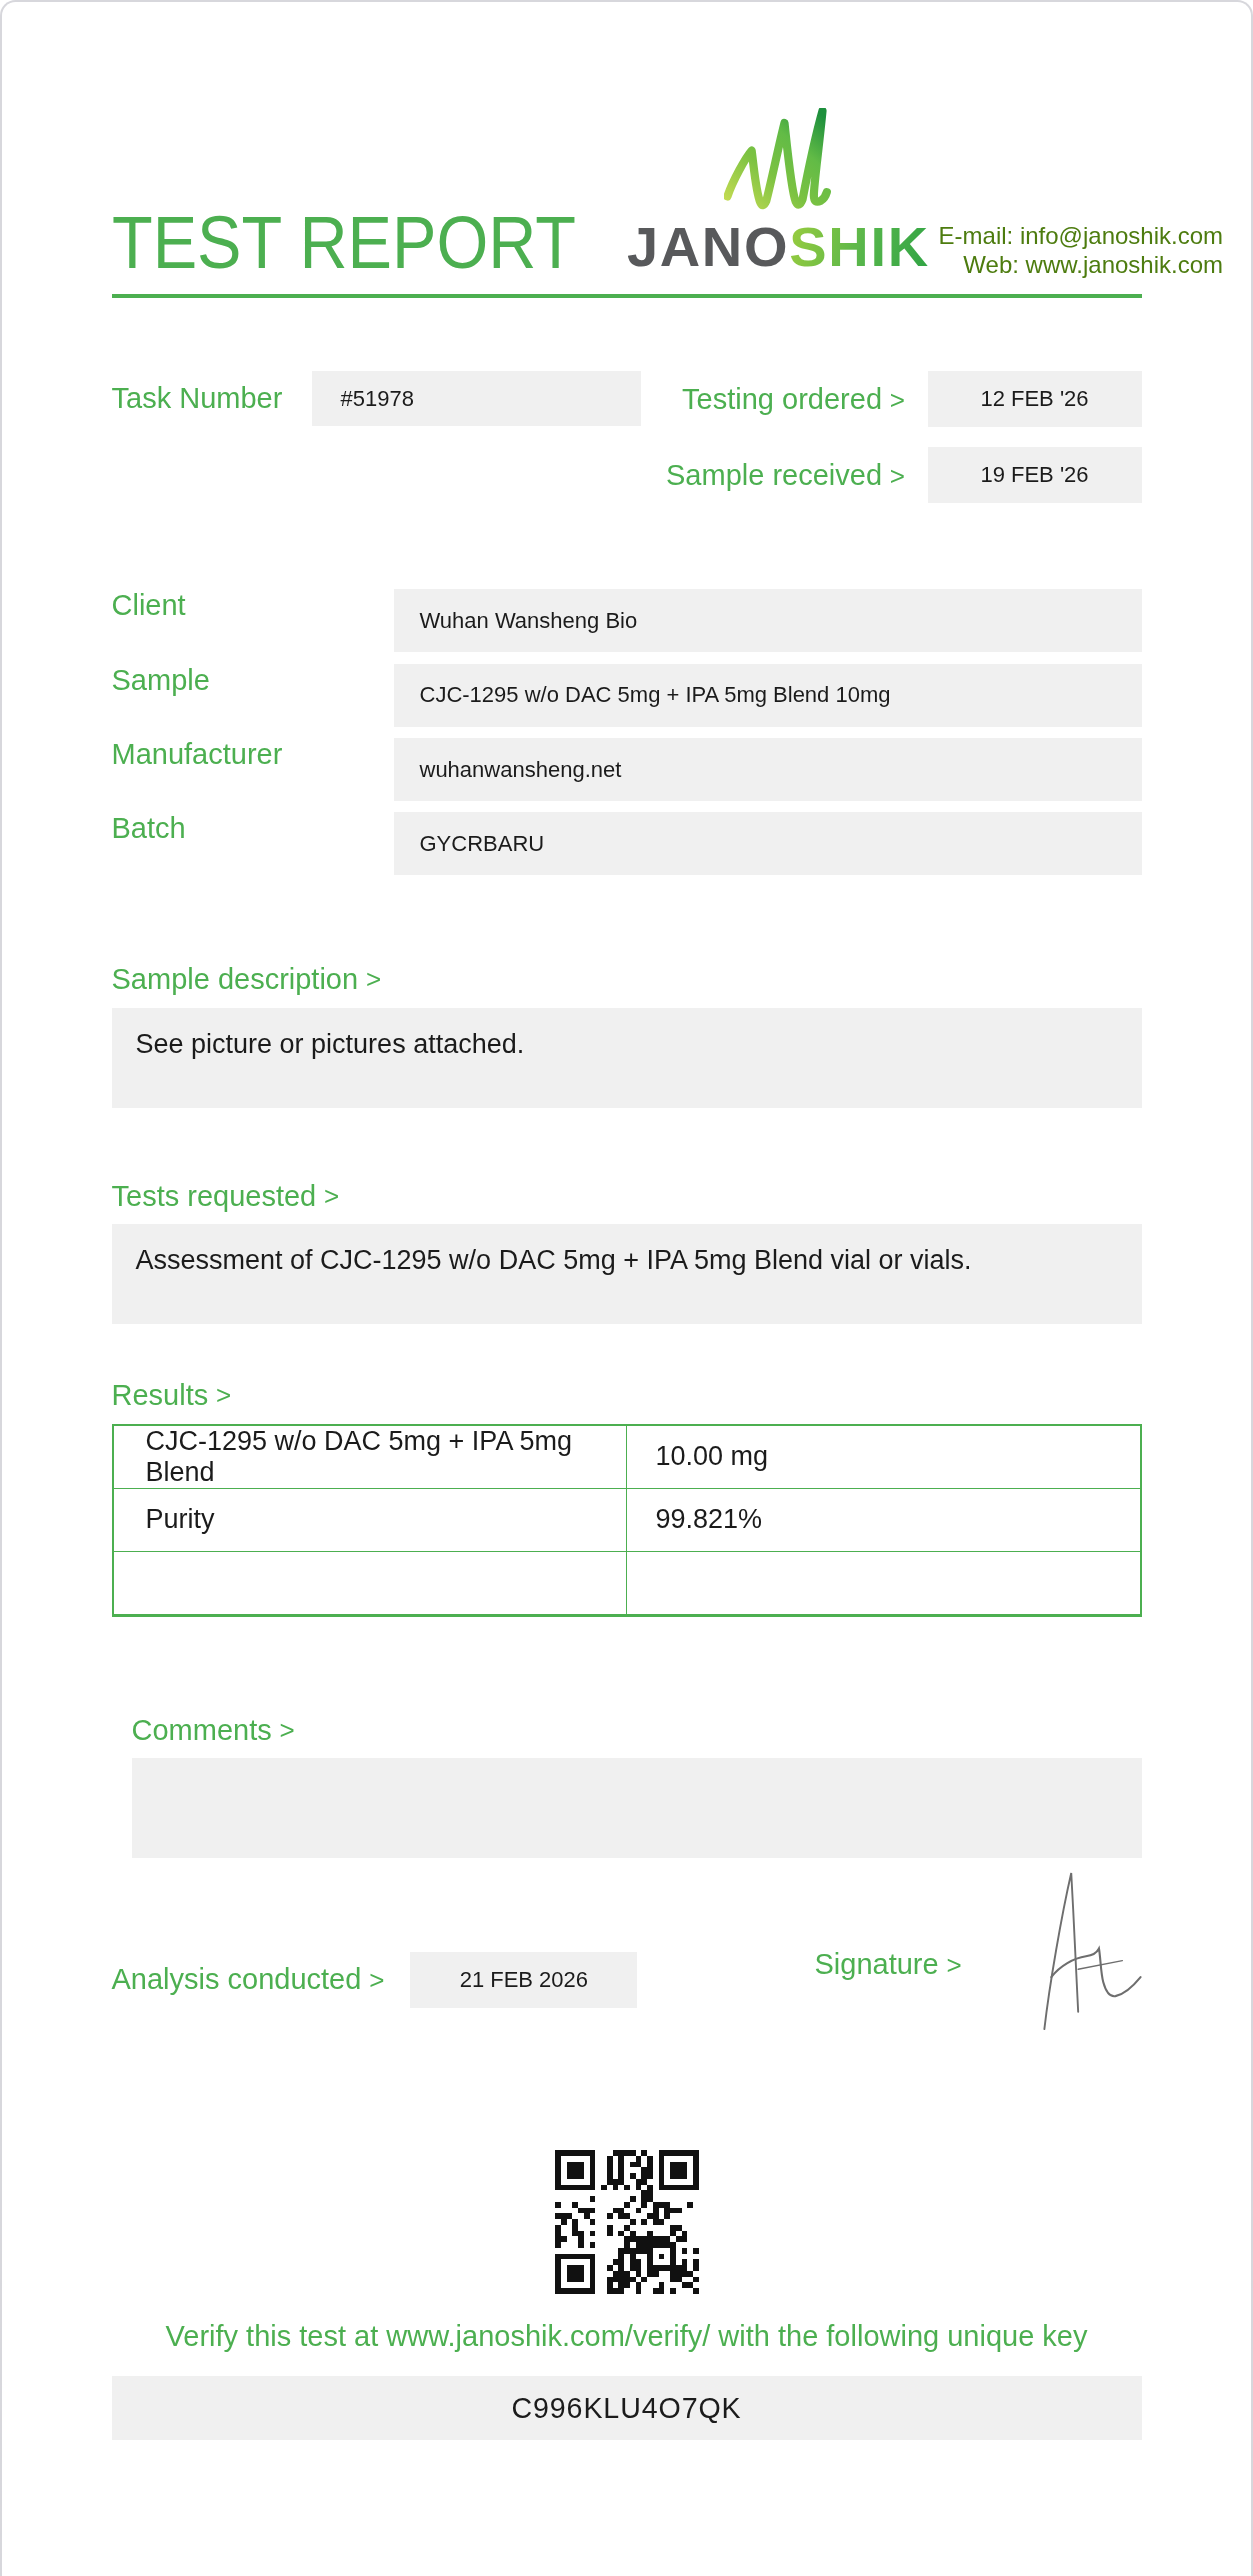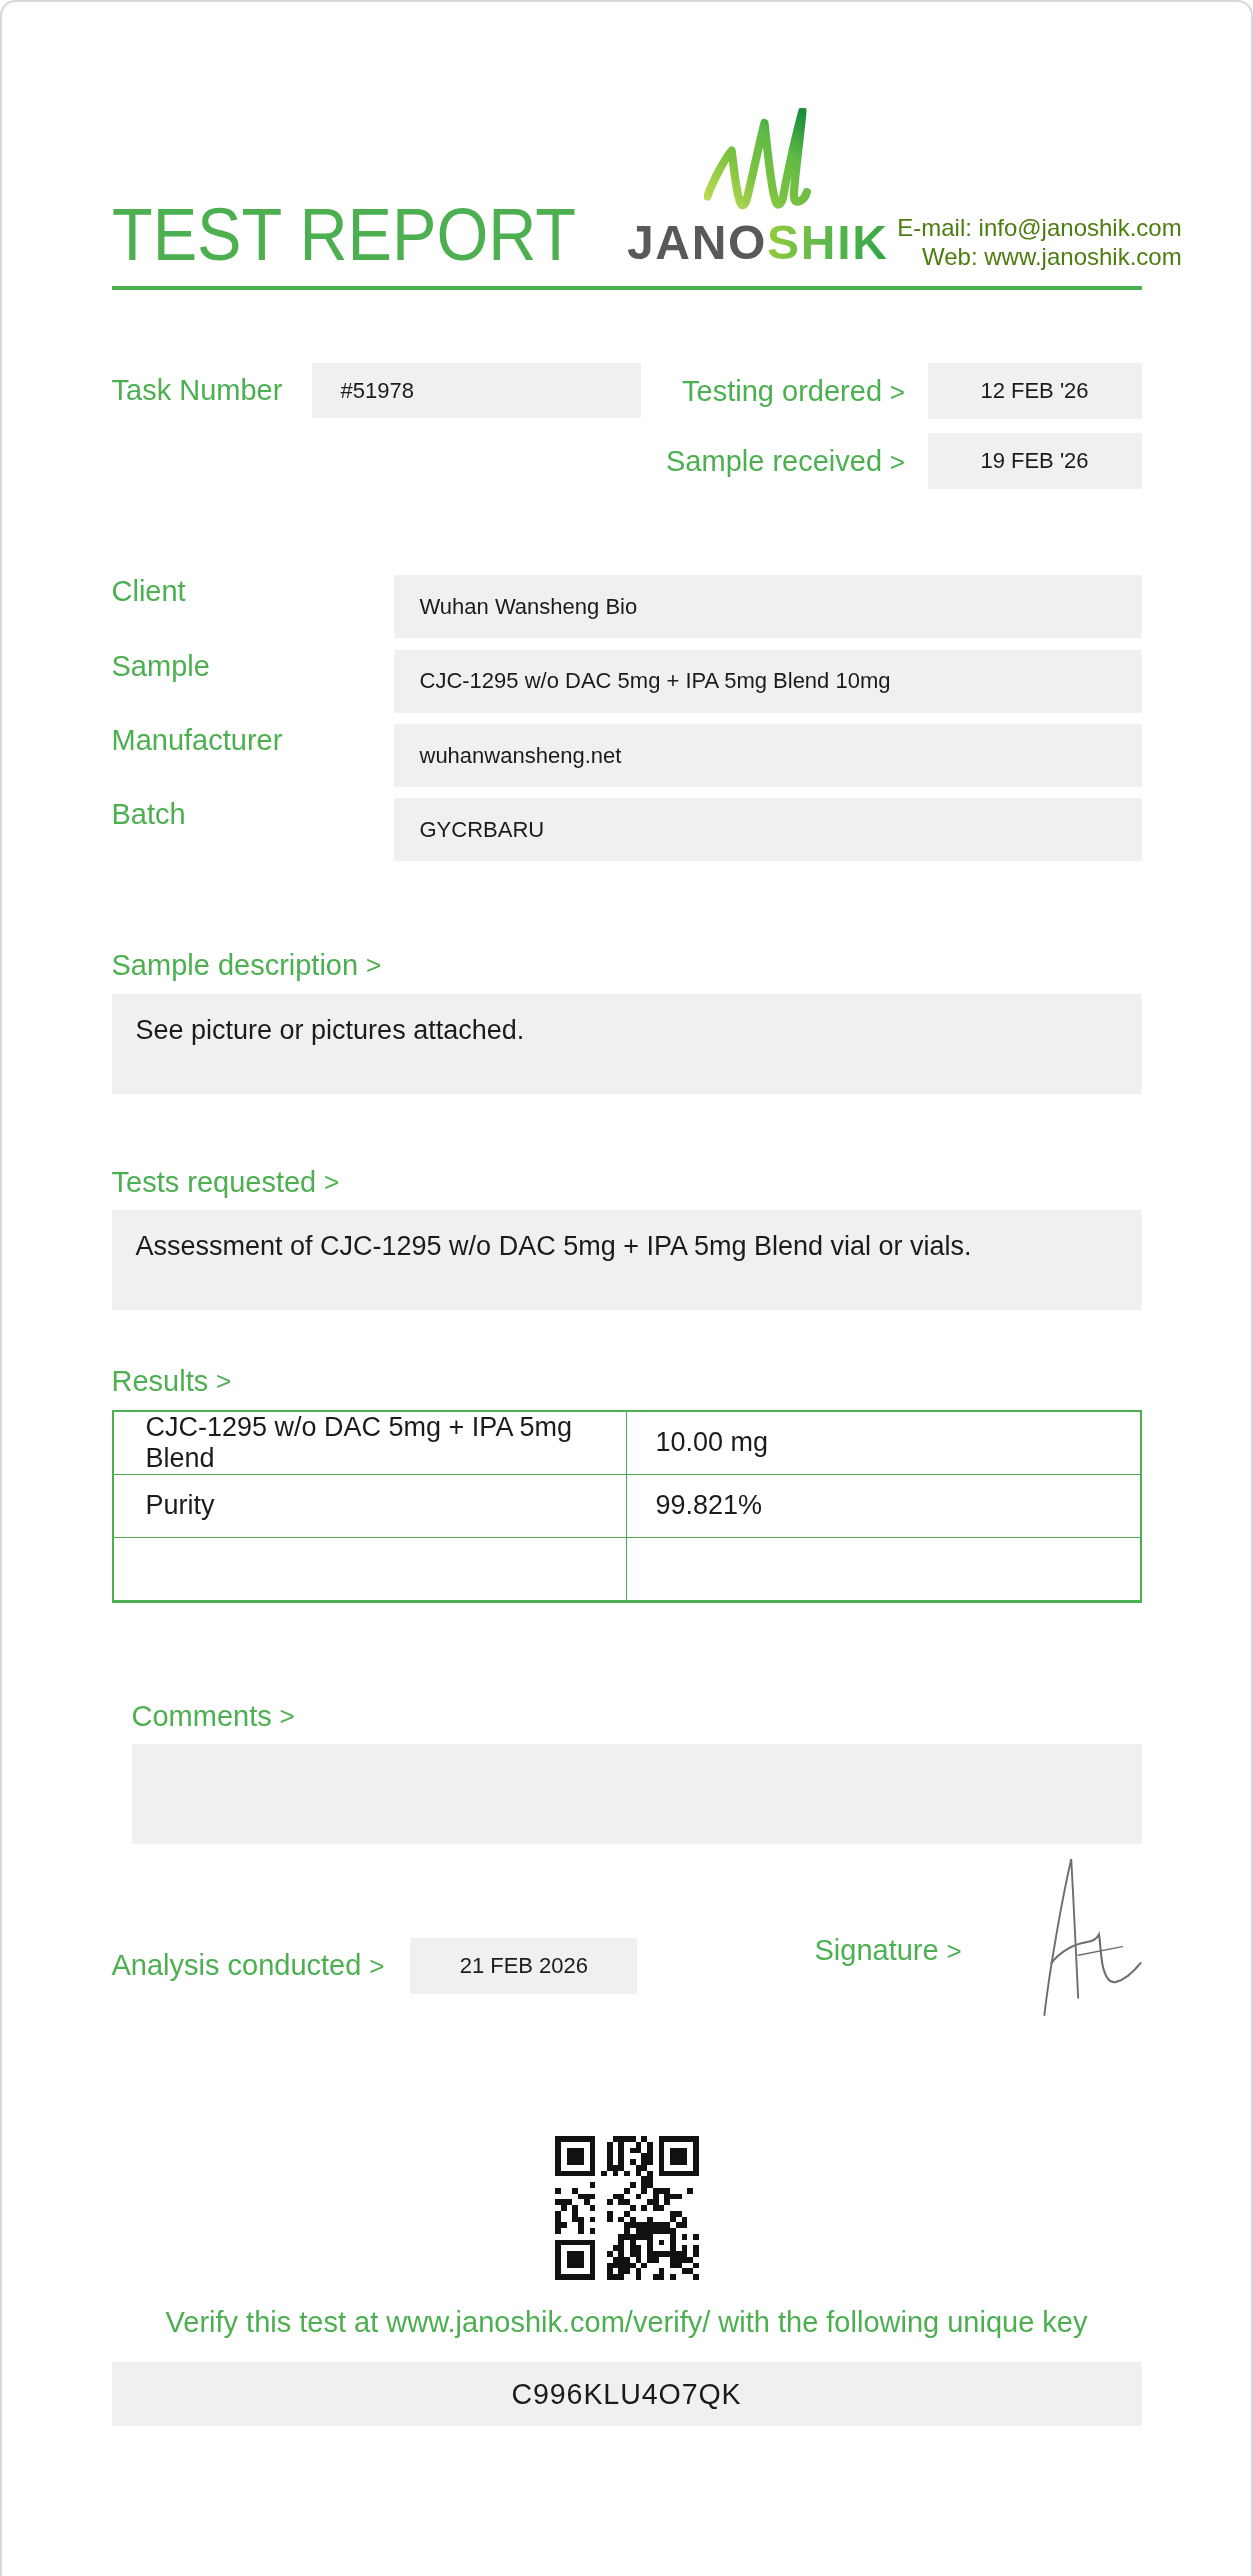--- a/index.html
+++ b/index.html
@@ -19,21 +19,21 @@
   .content{width:1030px;margin:0 auto;}
   
   .header{margin-top:106px;display:flex;align-items:flex-end;justify-content:space-between;}
   .title{
     font-size:74px;font-weight:400;color:var(--accent);line-height:1;letter-spacing:0;
     transform:scaleX(.9);transform-origin:left bottom;margin-bottom:-5.2px;white-space:nowrap;
   }
   .brand{display:flex;align-items:flex-end;gap:8.7px;}
   .brand-stack{display:flex;flex-direction:column;align-items:center;}
   .mark{display:block;margin-bottom:5.2px;}
-  .wordmark{font-size:48px;font-weight:700;letter-spacing:1.7px;line-height:1;white-space:nowrap;}
+  .wordmark{font-size:56px;font-weight:700;letter-spacing:1.7px;line-height:1;white-space:nowrap;}
   .jano{color:var(--brand-gray);}
   .shik{color:var(--shik-dark);}
   @supports ((-webkit-background-clip:text) or (background-clip:text)){
     .shik{
       background:linear-gradient(105deg,var(--shik-light) 0%,#55b54b 55%,var(--shik-dark) 100%);
       -webkit-background-clip:text;background-clip:text;color:transparent;
     }
   }
   .contact{font-size:24px;line-height:29px;color:#4d7c0f;text-align:right;margin-bottom:-3.5px;white-space:nowrap;}
   .rule{margin-top:19px;height:4.3px;background:var(--accent);}
@@ -42,21 +42,21 @@
   .chev{color:var(--accent);font-size:26px;margin-left:7.8px;}
   .field-box{
     background:var(--field-bg);font-size:22px;color:var(--text-dark);
     display:flex;align-items:center;
   }
   
   .task-section{margin-top:73px;display:flex;justify-content:space-between;}
   .task-left{display:flex;align-items:center;height:55px;}
   .task-left .g-label{width:200px;}
   .task-box{width:329px;height:55px;padding-left:29px;}
-  .dates{display:flex;flex-direction:column;gap:14px;}
+  .dates{display:flex;flex-direction:column;gap:20px;}
   .date-row{display:flex;align-items:center;justify-content:flex-end;gap:22.5px;}
   .date-box{width:214px;height:56px;justify-content:center;}
   
   .fields{margin-top:86px;display:flex;flex-direction:column;gap:11.3px;}
   .field-row{display:flex;}
   .field-row .g-label{width:282px;}
   .field-row .field-box{flex:1;height:63px;padding-left:26px;}
   
   .sec-label{display:flex;align-items:center;line-height:35px;}
   .sec-box{

